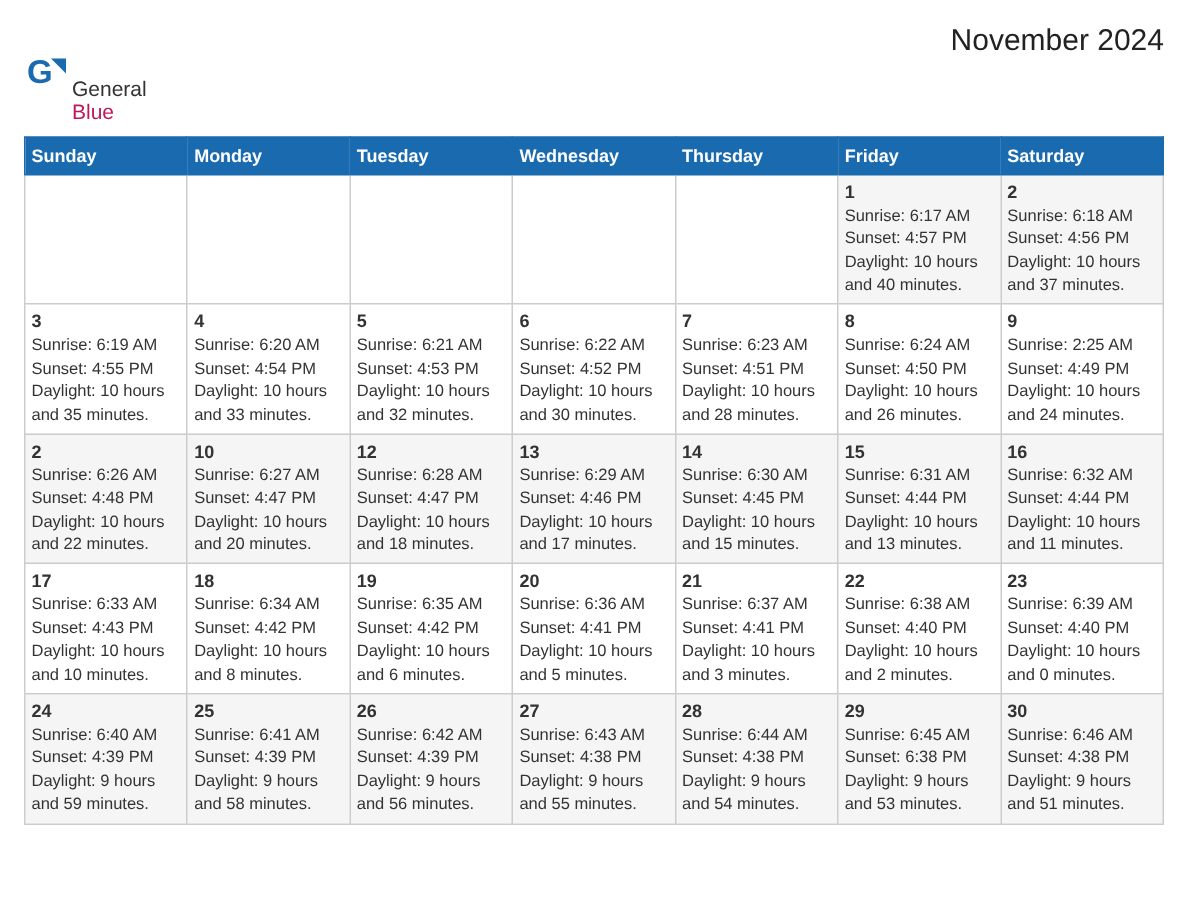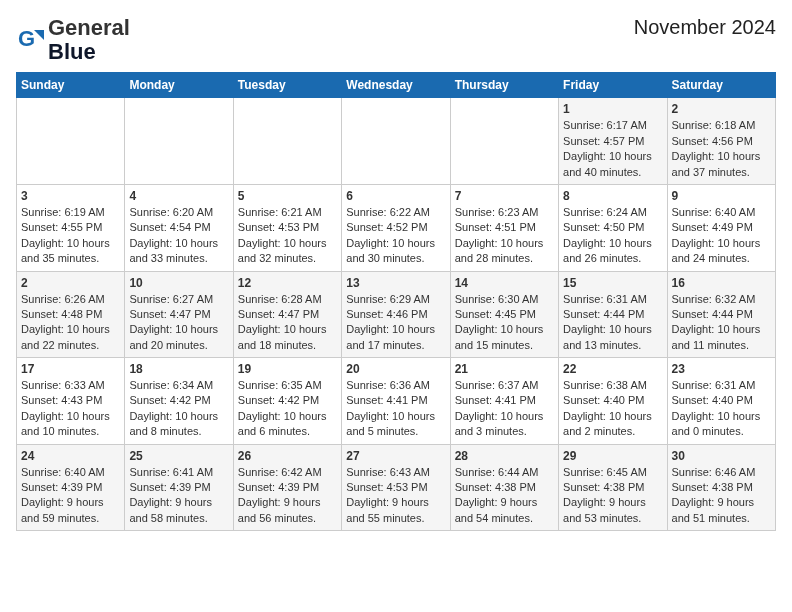--- a/index.html
+++ b/index.html
@@ -15,24 +15,25 @@
       justify-content: space-between;
       align-items: flex-start;
       margin-bottom: 8px;
     }
     .logo {
       display: flex;
       align-items: center;
       gap: 4px;
     }
     .logo-text {
-      font-size: 22px;
-      font-weight: bold;
+      font-size: 14px;
+      font-weight: normal;
       color: #333;
       line-height: 1.1;
+      margin-top: 36px;
     }
     .logo-icon {
       width: 28px;
       height: 28px;
     }
     .title-block {
       text-align: right;
     }
     .month-title {
       font-size: 20px;
@@ -88,21 +89,21 @@
 <body>
 
 <div class="header">
   <div class="logo">
     <svg class="logo-icon" viewBox="0 0 28 28">
       <text x="2" y="20" font-size="22" fill="#1a6ab0" font-family="Arial" font-weight="bold">G</text>
       <polygon points="18,4 28,4 28,14" fill="#1a6ab0"></polygon>
     </svg>
     <div class="logo-text">
       <div>General</div>
-      <div style="color:#0f172a;">Blue</div>
+      <div style="color:#be185d;">Blue</div>
     </div>
   </div>
   <div class="title-block">
     <div class="month-title">November 2024</div>
   </div>
 </div>
 
 <table>
   <thead>
     <tr id="header-row">
@@ -167,21 +168,21 @@
 Daylight: 10 hours and 28 minutes.</div>
         </td>
         <td>
           <span class="day-num">8</span>
           <div class="day-info">Sunrise: 6:24 AM
 Sunset: 4:50 PM
 Daylight: 10 hours and 26 minutes.</div>
         </td>
         <td>
           <span class="day-num">9</span>
-          <div class="day-info">Sunrise: 6:40 AM
+          <div class="day-info">Sunrise: 2:25 AM
 Sunset: 4:49 PM
 Daylight: 10 hours and 24 minutes.</div>
         </td>
       </tr>
       <tr>
         <td>
           <span class="day-num">2</span>
           <div class="day-info">Sunrise: 6:26 AM
 Sunset: 4:48 PM
 Daylight: 10 hours and 22 minutes.</div>
@@ -255,21 +256,21 @@
 Daylight: 10 hours and 3 minutes.</div>
         </td>
         <td>
           <span class="day-num">22</span>
           <div class="day-info">Sunrise: 6:38 AM
 Sunset: 4:40 PM
 Daylight: 10 hours and 2 minutes.</div>
         </td>
         <td>
           <span class="day-num">23</span>
-          <div class="day-info">Sunrise: 6:31 AM
+          <div class="day-info">Sunrise: 6:39 AM
 Sunset: 4:40 PM
 Daylight: 10 hours and 0 minutes.</div>
         </td>
       </tr>
       <tr>
         <td>
           <span class="day-num">24</span>
           <div class="day-info">Sunrise: 6:40 AM
 Sunset: 4:39 PM
 Daylight: 9 hours and 59 minutes.</div>
@@ -282,33 +283,33 @@
         </td>
         <td>
           <span class="day-num">26</span>
           <div class="day-info">Sunrise: 6:42 AM
 Sunset: 4:39 PM
 Daylight: 9 hours and 56 minutes.</div>
         </td>
         <td>
           <span class="day-num">27</span>
           <div class="day-info">Sunrise: 6:43 AM
-Sunset: 4:53 PM
+Sunset: 4:38 PM
 Daylight: 9 hours and 55 minutes.</div>
         </td>
         <td>
           <span class="day-num">28</span>
           <div class="day-info">Sunrise: 6:44 AM
 Sunset: 4:38 PM
 Daylight: 9 hours and 54 minutes.</div>
         </td>
         <td>
           <span class="day-num">29</span>
           <div class="day-info">Sunrise: 6:45 AM
-Sunset: 4:38 PM
+Sunset: 6:38 PM
 Daylight: 9 hours and 53 minutes.</div>
         </td>
         <td>
           <span class="day-num">30</span>
           <div class="day-info">Sunrise: 6:46 AM
 Sunset: 4:38 PM
 Daylight: 9 hours and 51 minutes.</div>
         </td>
       </tr>
     </tbody>

